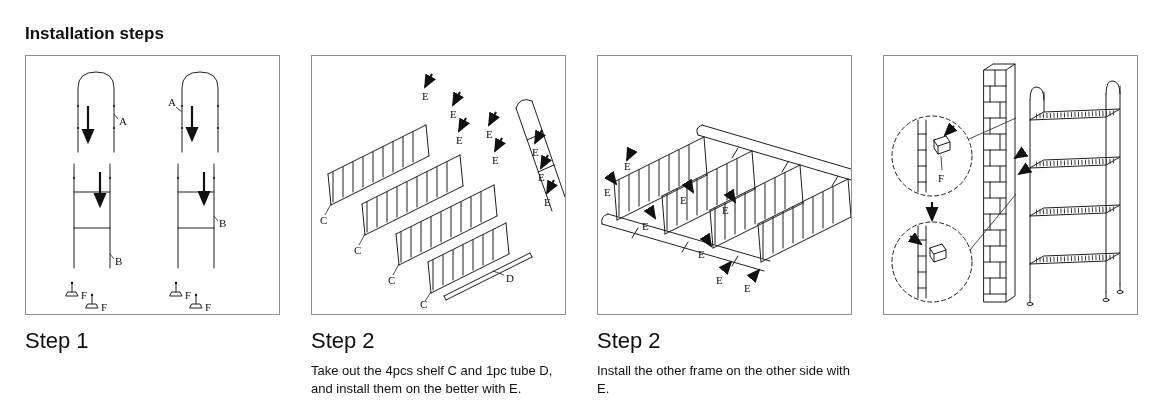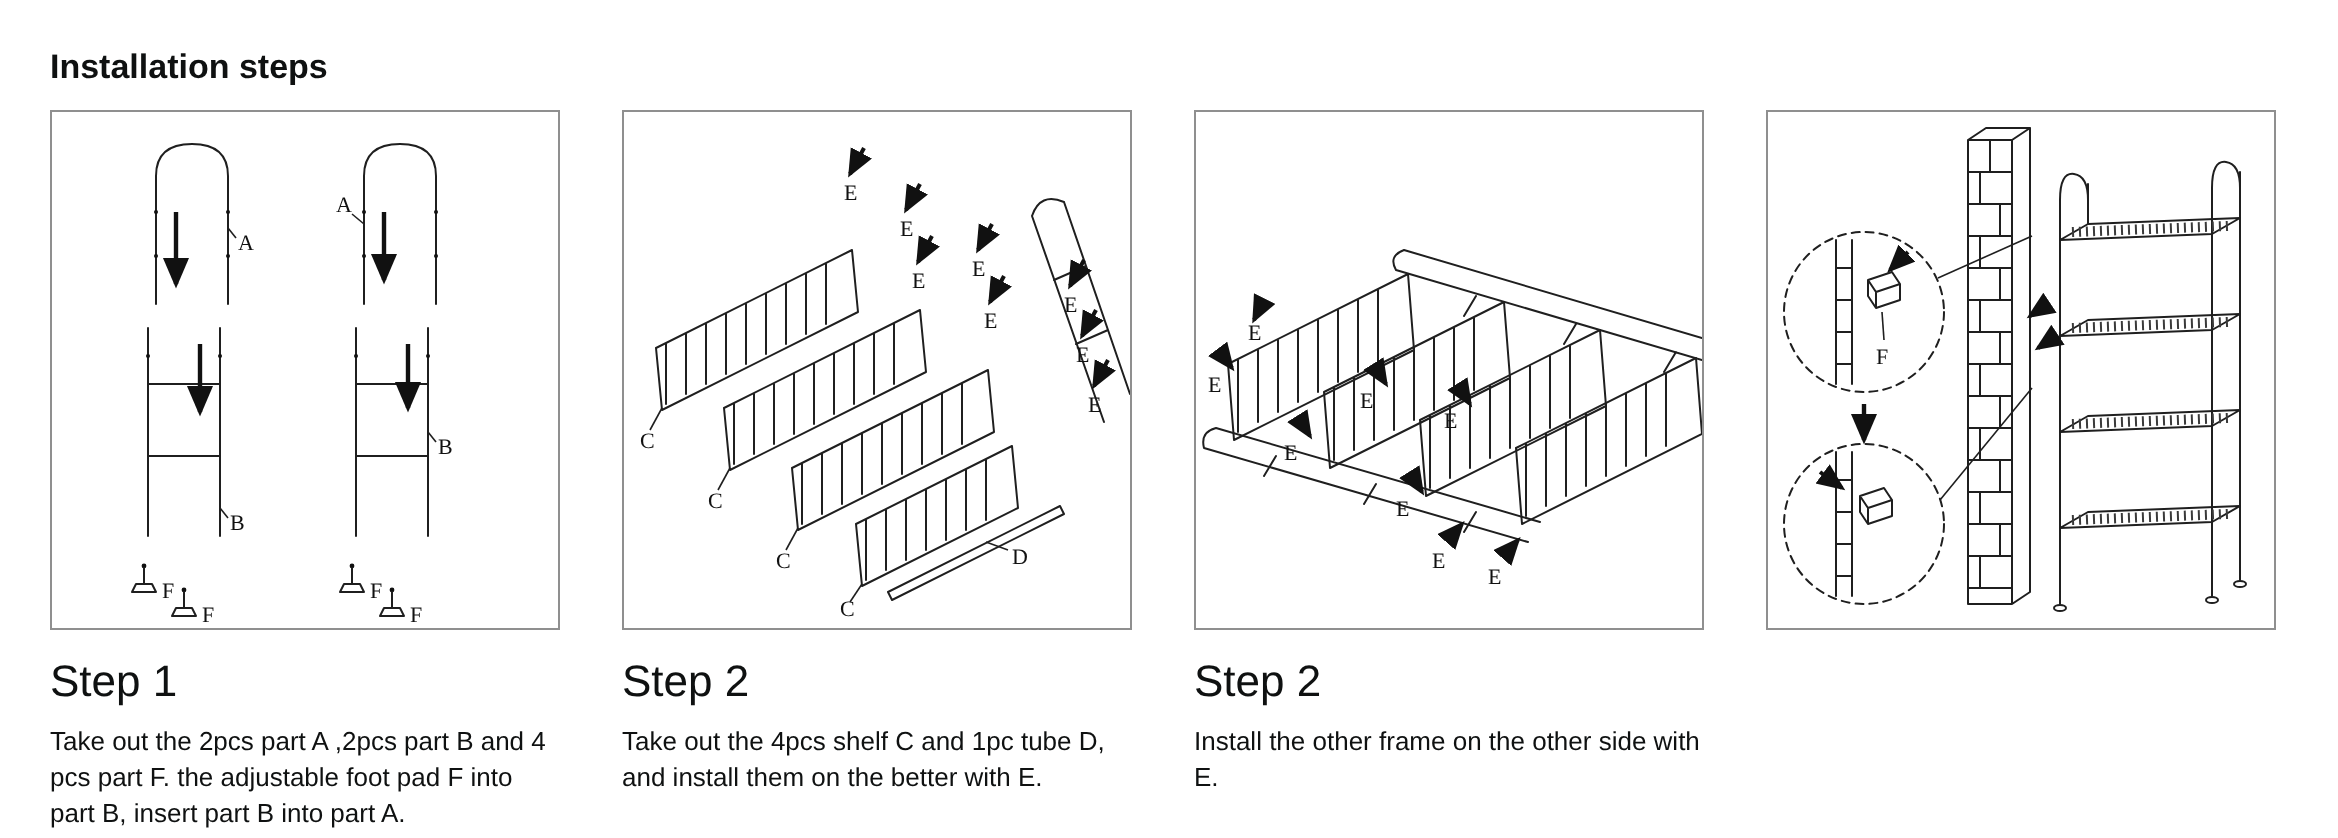--- a/index.html
+++ b/index.html
@@ -98,21 +98,20 @@
           <text class="lbl" x="159" y="243">F</text>
           <g>
             <circle class="dot" cx="170" cy="239" r="1.2"></circle>
               <line class="ln" x1="170" y1="240" x2="170" y2="248"></line>
             <path class="ln" d="M164,252 L176,252 L174,248 L166,248 Z"></path>
           </g>
           <text class="lbl" x="179" y="255">F</text>
         </svg>
       </div>
       <h2>Step 1</h2>
-      <p>Take out the 2pcs part A ,2pcs part B and 4 pcs part F. the adjustable foot pad F into part B, insert part B into part A.</p>
     </section>
 
     <section class="step">
       <div class="diagram-box">
         <svg width="253" height="258" viewBox="0 0 253 258">
           <defs>
             <marker id="ah2" markerWidth="8" markerHeight="8" refX="6" refY="3" orient="auto">
               <path d="M0,0 L7,3 L0,6 Z" fill="#111"></path>
             </marker>
           </defs>

